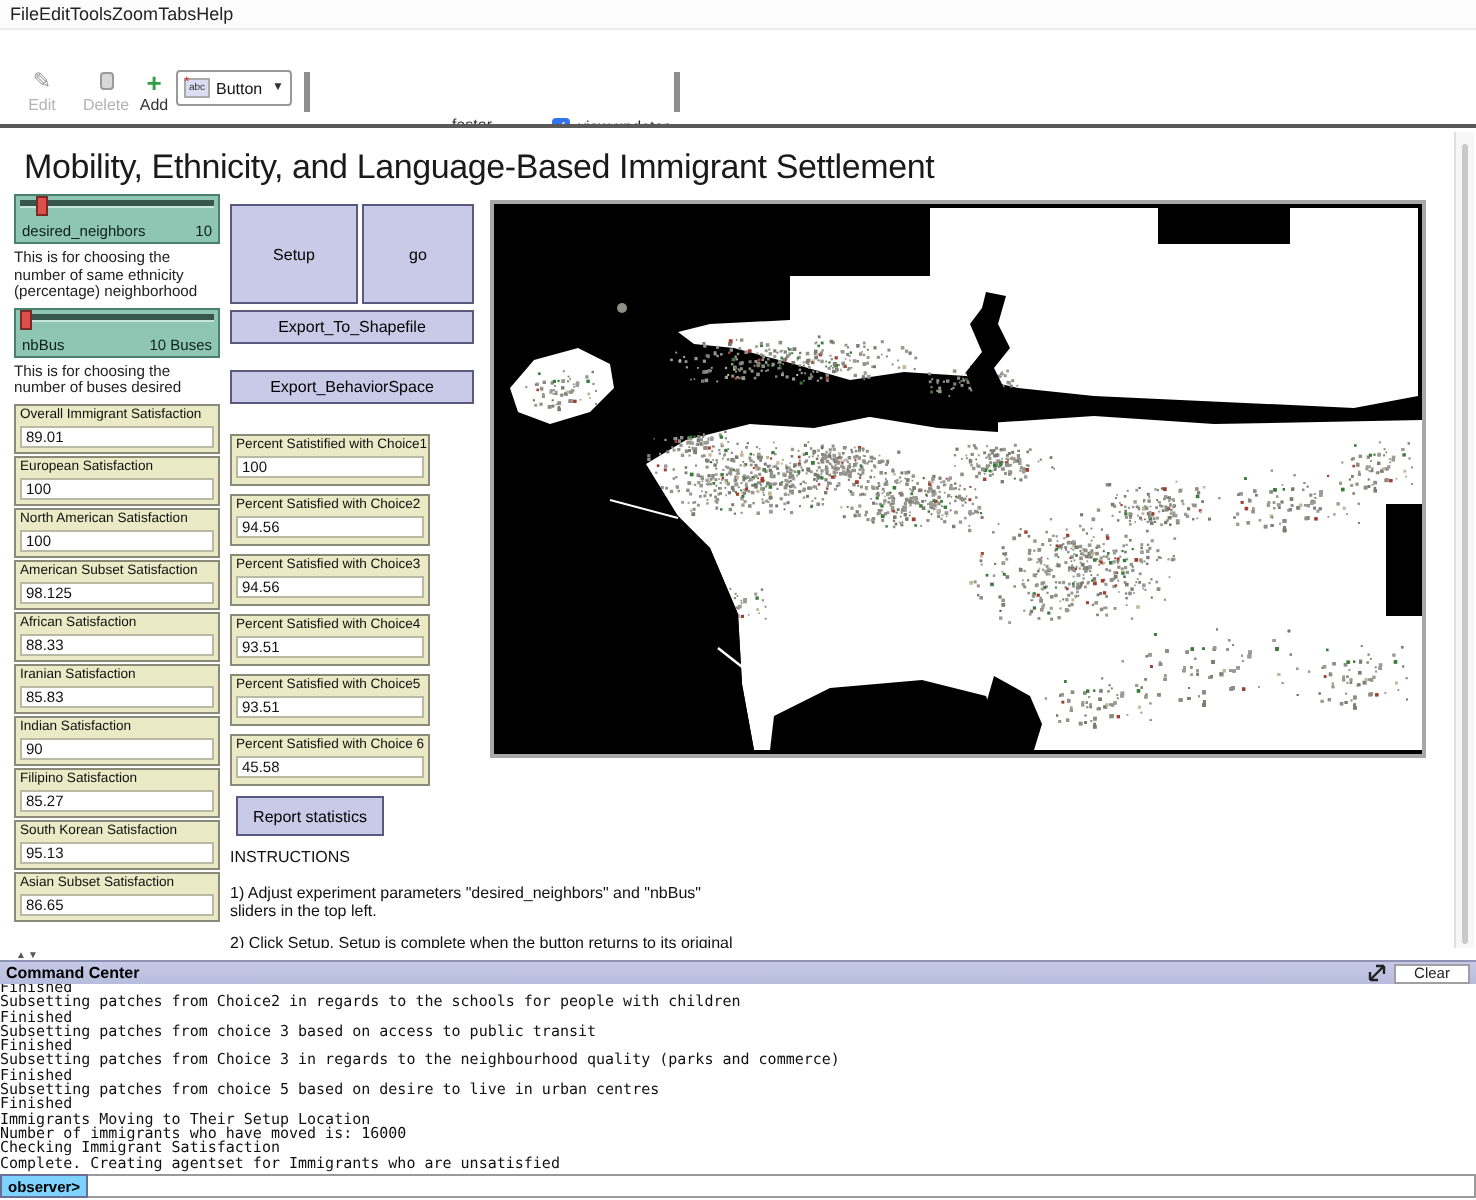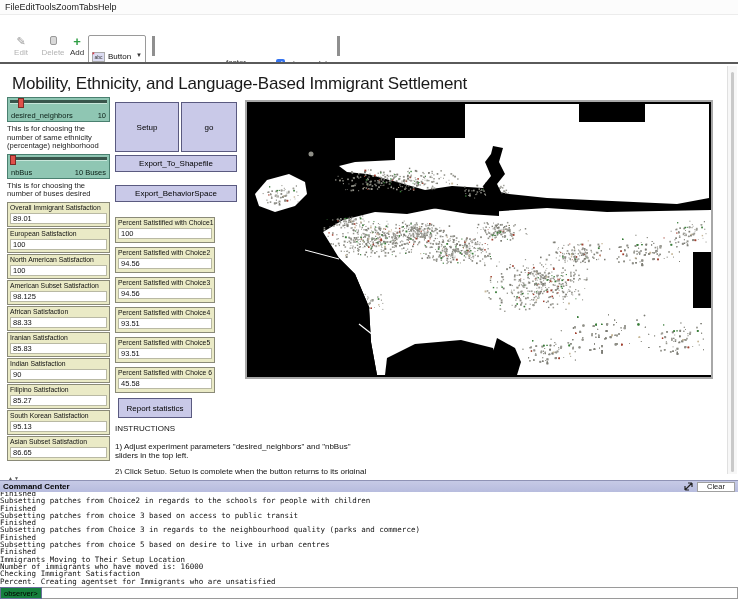--- a/index.html
+++ b/index.html
@@ -27,21 +27,21 @@
   .tab{padding:1px 8px 1px;height:14px;display:flex;align-items:center;border:1px solid transparent;}
   .tab.active{background:#fff;border:1px solid #c6c6c6;border-bottom:1px solid #fff;}
 
   
   .toolbar{left:0;top:30px;width:738px;height:32px;background:#fff;}
   .tool-btn{top:2px;width:30px;height:28px;display:flex;flex-direction:column;
             align-items:center;justify-content:center;font-size:8px;color:#333}
   .tool-btn .ic{font-size:11px;line-height:11px;height:12px}
   .tool-btn.disabled{color:#b3b3b3}
   .widget-dd{left:88px;top:5px;width:58px;height:18px;border:1px solid #9a9a9a;border-radius:2px;
-             background:#fff;display:flex;align-items:flex-start;gap:3px;padding:16px 3px;font-size:8px;color:#111}
+             background:#fff;display:flex;align-items:center;gap:3px;padding:3px 3px;font-size:8px;color:#111}
   .abc-ic{position:relative;width:13px;height:10px;background:#dcdcf2;border:1px solid #aaa;
           font-size:5px;line-height:9px;text-align:center;color:#333}
   .abc-ic::before{content:"*";position:absolute;left:-1px;top:-3px;color:#d23;font-size:7px}
   .tb-sep{top:6px;width:3px;height:20px;background:#8f8f8f}
   .speed-track{left:166px;top:43px;width:98px;height:2px;background:#c4c4c4}
   .speed-center{left:214px;top:39px;width:1px;height:7px;background:#8a8a8a}
   .speed-handle{left:260px;top:35px;width:5px;height:18px;background:var(--accent);border-radius:2px}
   .faster-lbl{left:226px;top:28px;font-size:8px;color:#333}
   .ticks-lbl{left:195px;top:49px;font-size:8px;color:#333}
   .chk-row{left:276px;top:29px;display:flex;align-items:center;gap:4px;font-size:8px;color:#222}
@@ -98,21 +98,21 @@
              display:flex;align-items:center;font-size:8px;font-weight:700;color:#000;padding:0 3px}
   .cc-clear{margin-left:4px;width:38px;height:10px;background:#fff;border:1px solid #a0a0a0;
             font-size:7.5px;font-weight:400;display:flex;align-items:center;justify-content:center;color:#222}
   .cc-resize{margin-left:auto;width:9px;height:9px}
   .cc-out{left:0;top:492px;width:738px;height:122px;background:#fff;overflow:hidden;
           border-bottom:1px solid #d7d7d7}
   .cc-line{font-family:"DejaVu Sans Mono",monospace;font-size:7.5px;line-height:7.3px;
            color:#111;white-space:pre}
   .cc-out .pad{margin-top:-2px}
   .cc-prompt-row{left:0;top:587px;width:738px;height:12px;display:flex;align-items:stretch}
-  .observer-chip{background:#15803d;border:1px solid #6a6f9a;font-size:7.5px;font-weight:400;
+  .observer-chip{background:#7dd3fc;border:1px solid #6a6f9a;font-size:7.5px;font-weight:700;
                  color:#000;display:flex;align-items:center;padding:0 3px;flex:none}
   .cc-input{flex:1;border:1px solid #9a9a9a;border-left:none;font-size:8px;padding:0 2px;outline:none}
 </style>
 </head>
 <body>
 
 <div class="app">
 
   <div class="abs menu-bar">
     <span><span class="menu-item">File</span><span class="menu-item">Edit</span><span class="menu-item">Tools</span><span class="menu-item">Zoom</span><span class="menu-item">Tabs</span><span class="menu-item">Help</span></span>
@@ -3041,21 +3041,21 @@
         <div class="cc-line">Finished</div>
         <div class="cc-line">Subsetting patches from choice 3 based on access to public transit</div>
         <div class="cc-line">Finished</div>
         <div class="cc-line">Subsetting patches from Choice 3 in regards to the neighbourhood quality (parks and commerce)</div>
         <div class="cc-line">Finished</div>
         <div class="cc-line">Subsetting patches from choice 5 based on desire to live in urban centres</div>
         <div class="cc-line">Finished</div>
         <div class="cc-line">Immigrants Moving to Their Setup Location</div>
         <div class="cc-line">Number of immigrants who have moved is: 16000</div>
         <div class="cc-line">Checking Immigrant Satisfaction</div>
-        <div class="cc-line">Percent. Creating agentset for Immigrants who are unsatisfied</div>
+        <div class="cc-line">Complete. Creating agentset for Immigrants who are unsatisfied</div>
       </div>
   </div>
   <div class="abs cc-prompt-row">
     <div class="observer-chip">observer&gt;</div>
     <input class="cc-input" value="" style="">
   </div>
 
 </div>
 
 </body></html>

